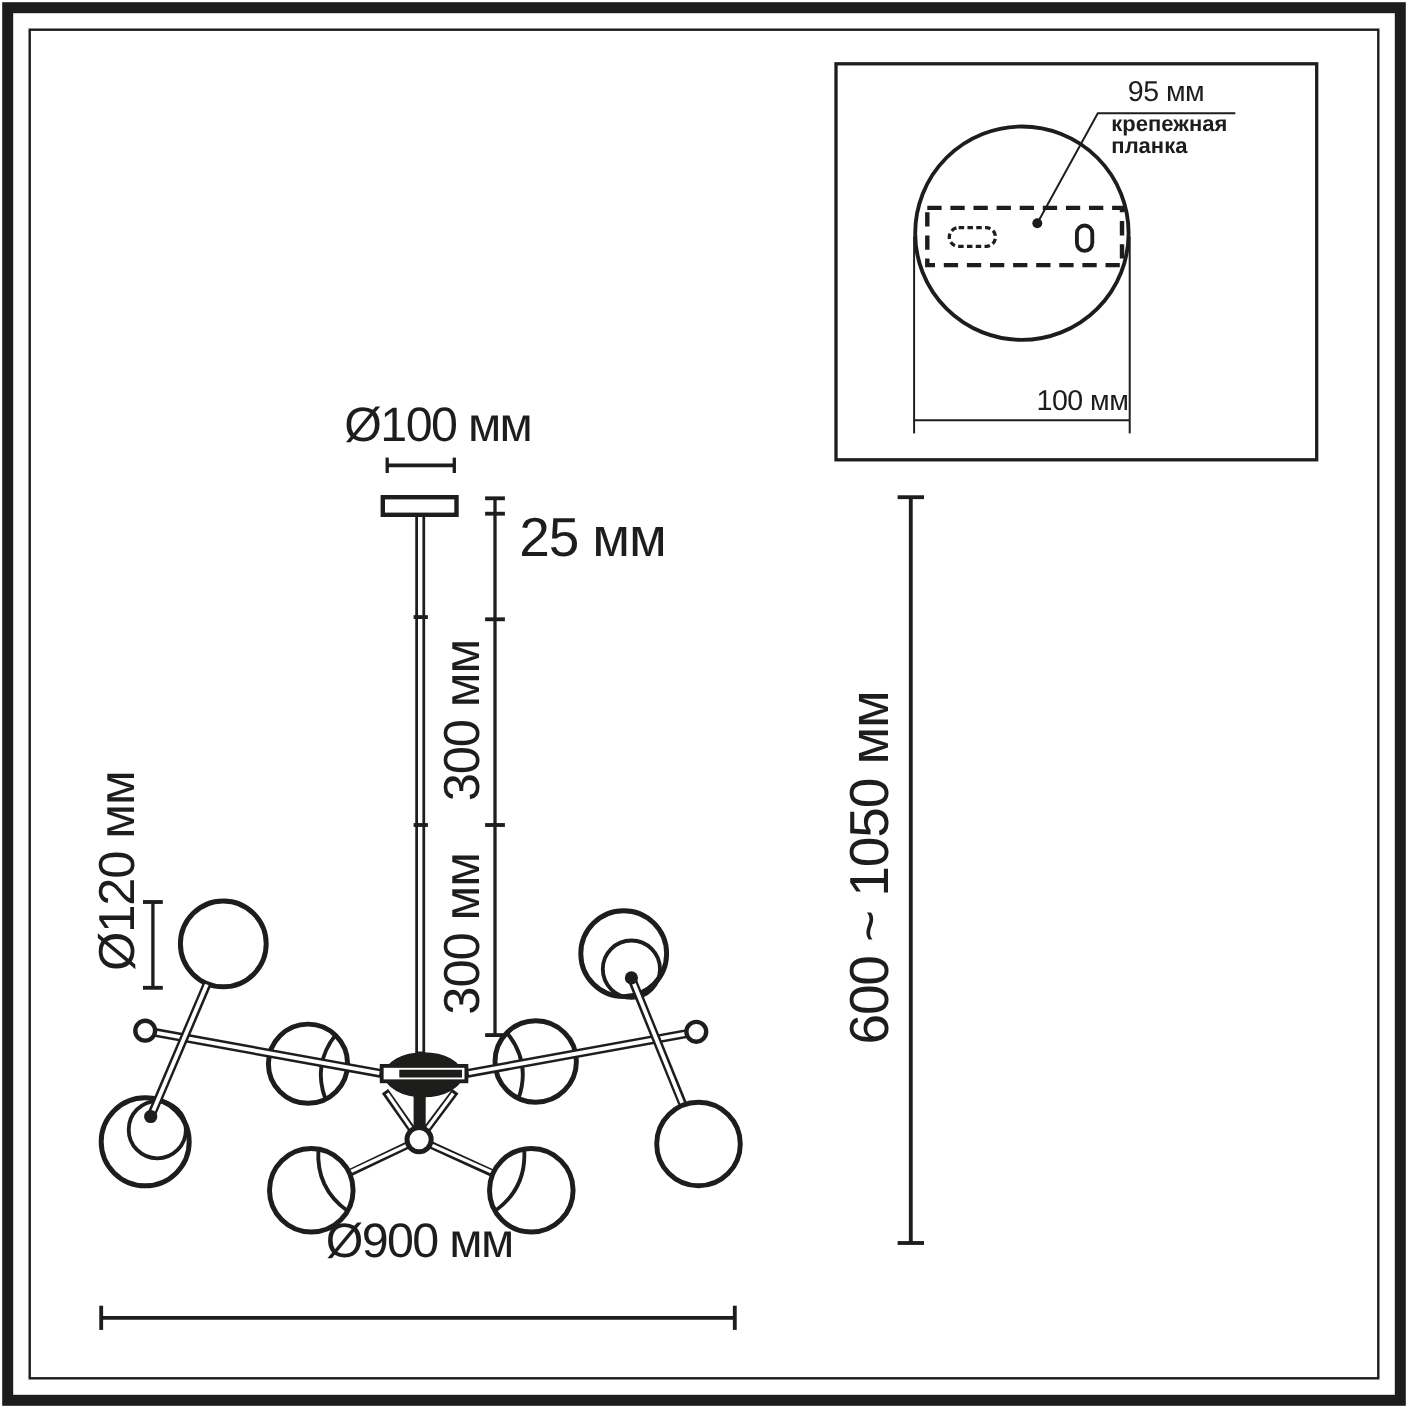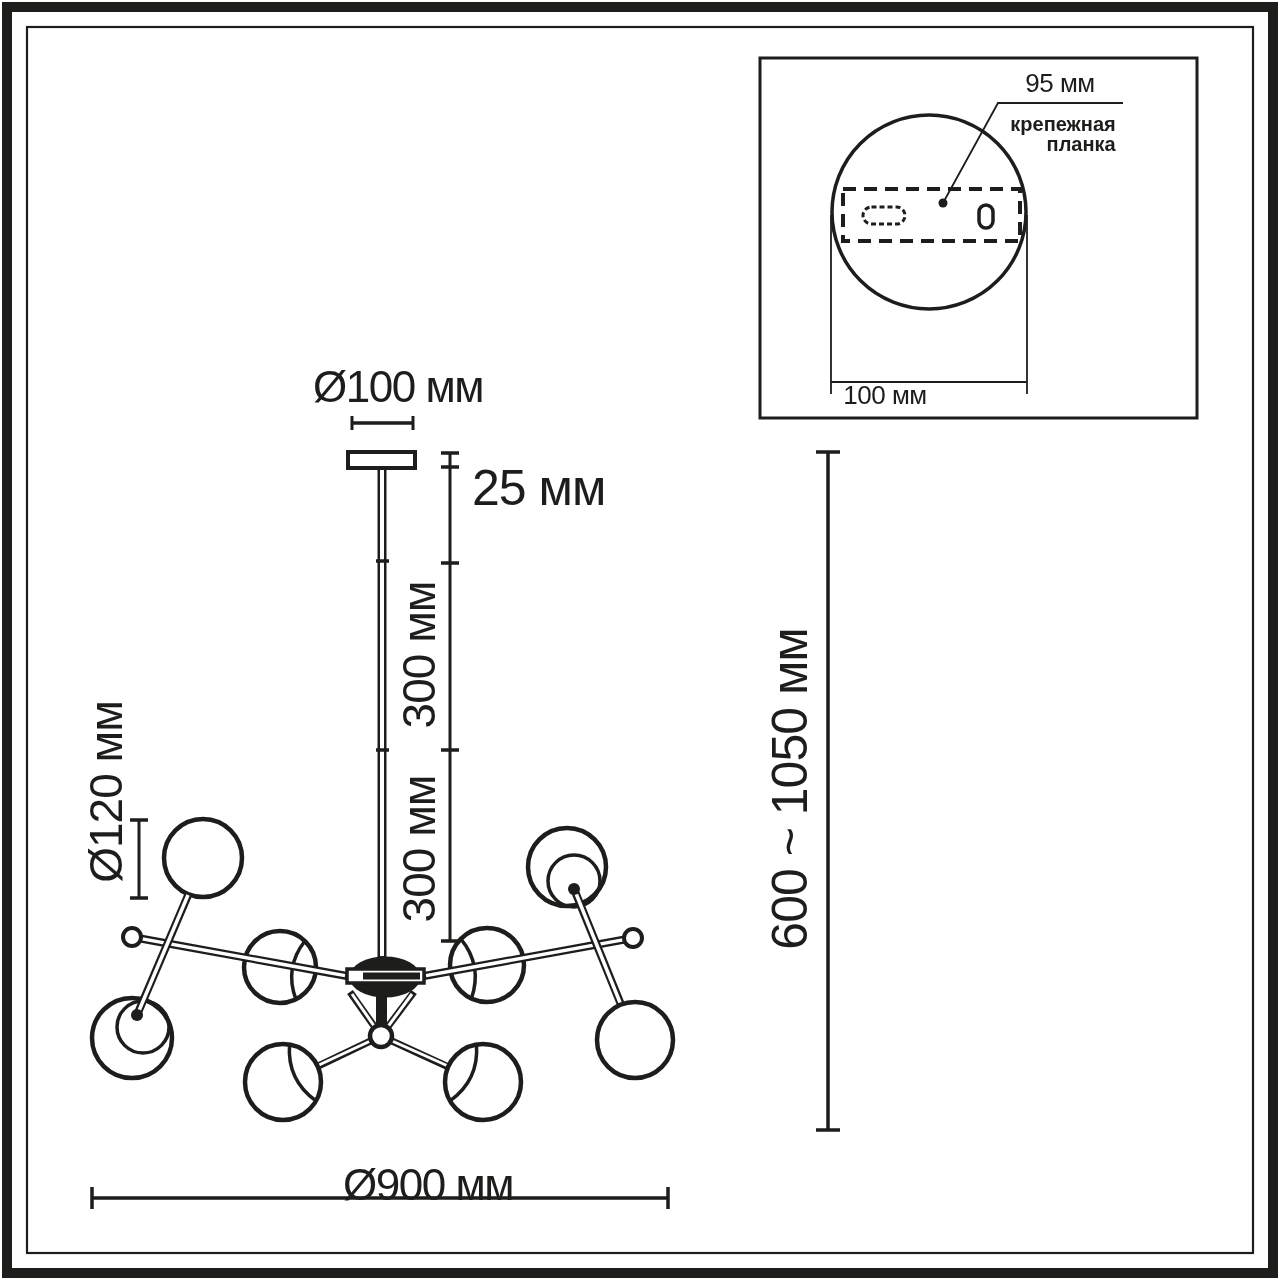--- a/index.html
+++ b/index.html
@@ -18,21 +18,21 @@
     font-family:"Liberation Sans","DejaVu Sans",sans-serif;
     font-weight:500;
   }
   .ctr{transform:translate(-50%,-50%);text-align:center;}
   .rot{transform:translate(-50%,-50%) rotate(-90deg);}
   .left-anchor{transform:translateY(-50%);}
   .big{font-size:44px;letter-spacing:-1.5px;}
   .med{font-size:50px;letter-spacing:-1px;}
   .mid{font-size:46px;letter-spacing:-1px;}
   .small{font-size:26px;letter-spacing:-0.5px;}
-  .caption{font-size:20px;font-weight:700;line-height:1.0;text-align:right;margin-top:11px;}
+  .caption{font-size:20px;font-weight:700;line-height:1.0;text-align:left;}
 </style>
 </head>
 <body>
 
 <div class="canvas">
 
   <svg width="1280" height="1280" viewBox="0 0 1280 1280">
 
     <g stroke="#1d1d1b" fill="none">
       <rect x="7" y="7" width="1266" height="1266" stroke-width="10"></rect>
@@ -167,26 +167,26 @@
 
   <div class="lbl med left-anchor" style="left:472px;top:488px;">25 мм</div>
 
 
   <div class="lbl mid rot" style="left:419px;top:655px;">300 мм</div>
 
   <div class="lbl mid rot" style="left:419px;top:849px;">300 мм</div>
 
   <div class="lbl mid rot" style="left:106px;top:792px;">Ø120 мм</div>
 
-  <div class="lbl big ctr" style="left:381px;top:1185px;margin-left:47px;">Ø900 мм</div>
+  <div class="lbl big ctr" style="left:381px;top:1129px;">Ø900 мм</div>
 
   <div class="lbl med rot" style="left:790px;top:789px;">600 ~ 1050 мм</div>
 
   <div class="lbl small ctr" style="left:1060px;top:83px;">95 мм</div>
 
   <div class="lbl caption ctr" style="left:1063px;top:123px;">
     <div>крепежная</div>
     <div>планка</div>
   </div>
 
-  <div class="lbl small ctr" style="left:885px;top:364px;margin-top:31px;">100 мм</div>
+  <div class="lbl small ctr" style="left:984px;top:364px;">100 мм</div>
 
 </div>
 
 </body></html>

